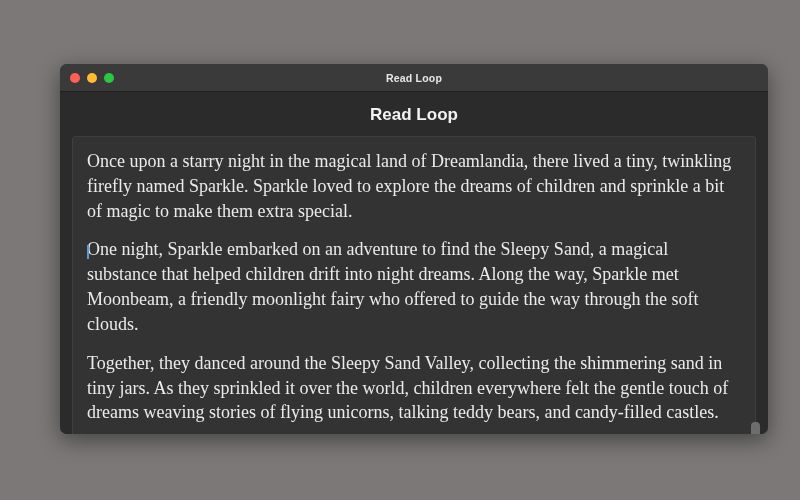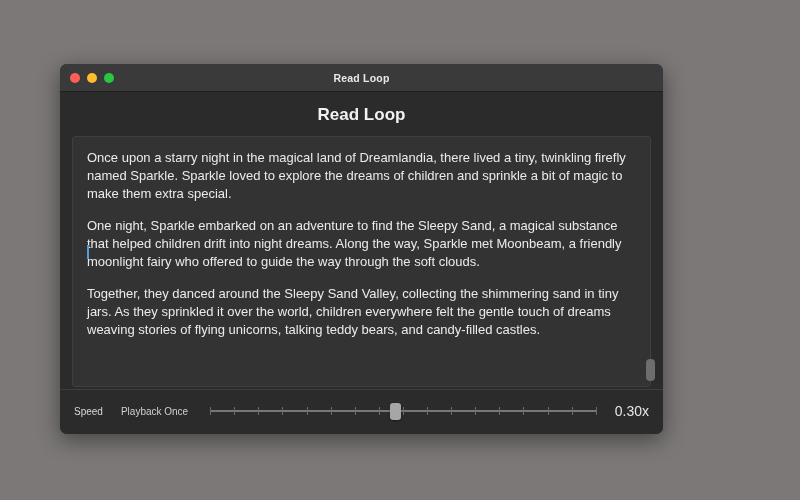--- a/index.html
+++ b/index.html
@@ -17,21 +17,21 @@
   .desktop {
     position: relative;
     width: 800px;
     height: 500px;
   }
 
   .window {
     position: absolute;
     left: 60px;
     top: 64px;
-    width: 603px;
+    width: 708px;
     height: 370px;
     background: #0c4a6e;
     border-radius: 7px;
     box-shadow: 0 6px 22px rgba(0,0,0,0.45);
     overflow: hidden;
     display: flex;
     flex-direction: column;
   }
 
   .titlebar {
@@ -100,22 +100,23 @@
     border: 1px solid #3f3f3f;
     border-radius: 3px;
     padding: 12px 14px 10px 14px;
     overflow: hidden;
     position: relative;
   }
 
   .reader p {
     margin: 0 0 14px 0;
     color: #ebebeb;
-    font-size: 13px;
+    font-size: 18px;
     line-height: 1.38;
+    font-family: Liberation Serif, serif;
   }
   .reader p:last-child { margin-bottom: 0; }
 
   .caret {
     position: absolute;
     left: 14px;
     top: 108px;
     width: 1.5px;
     height: 14px;
     background: #5b9bd5;

